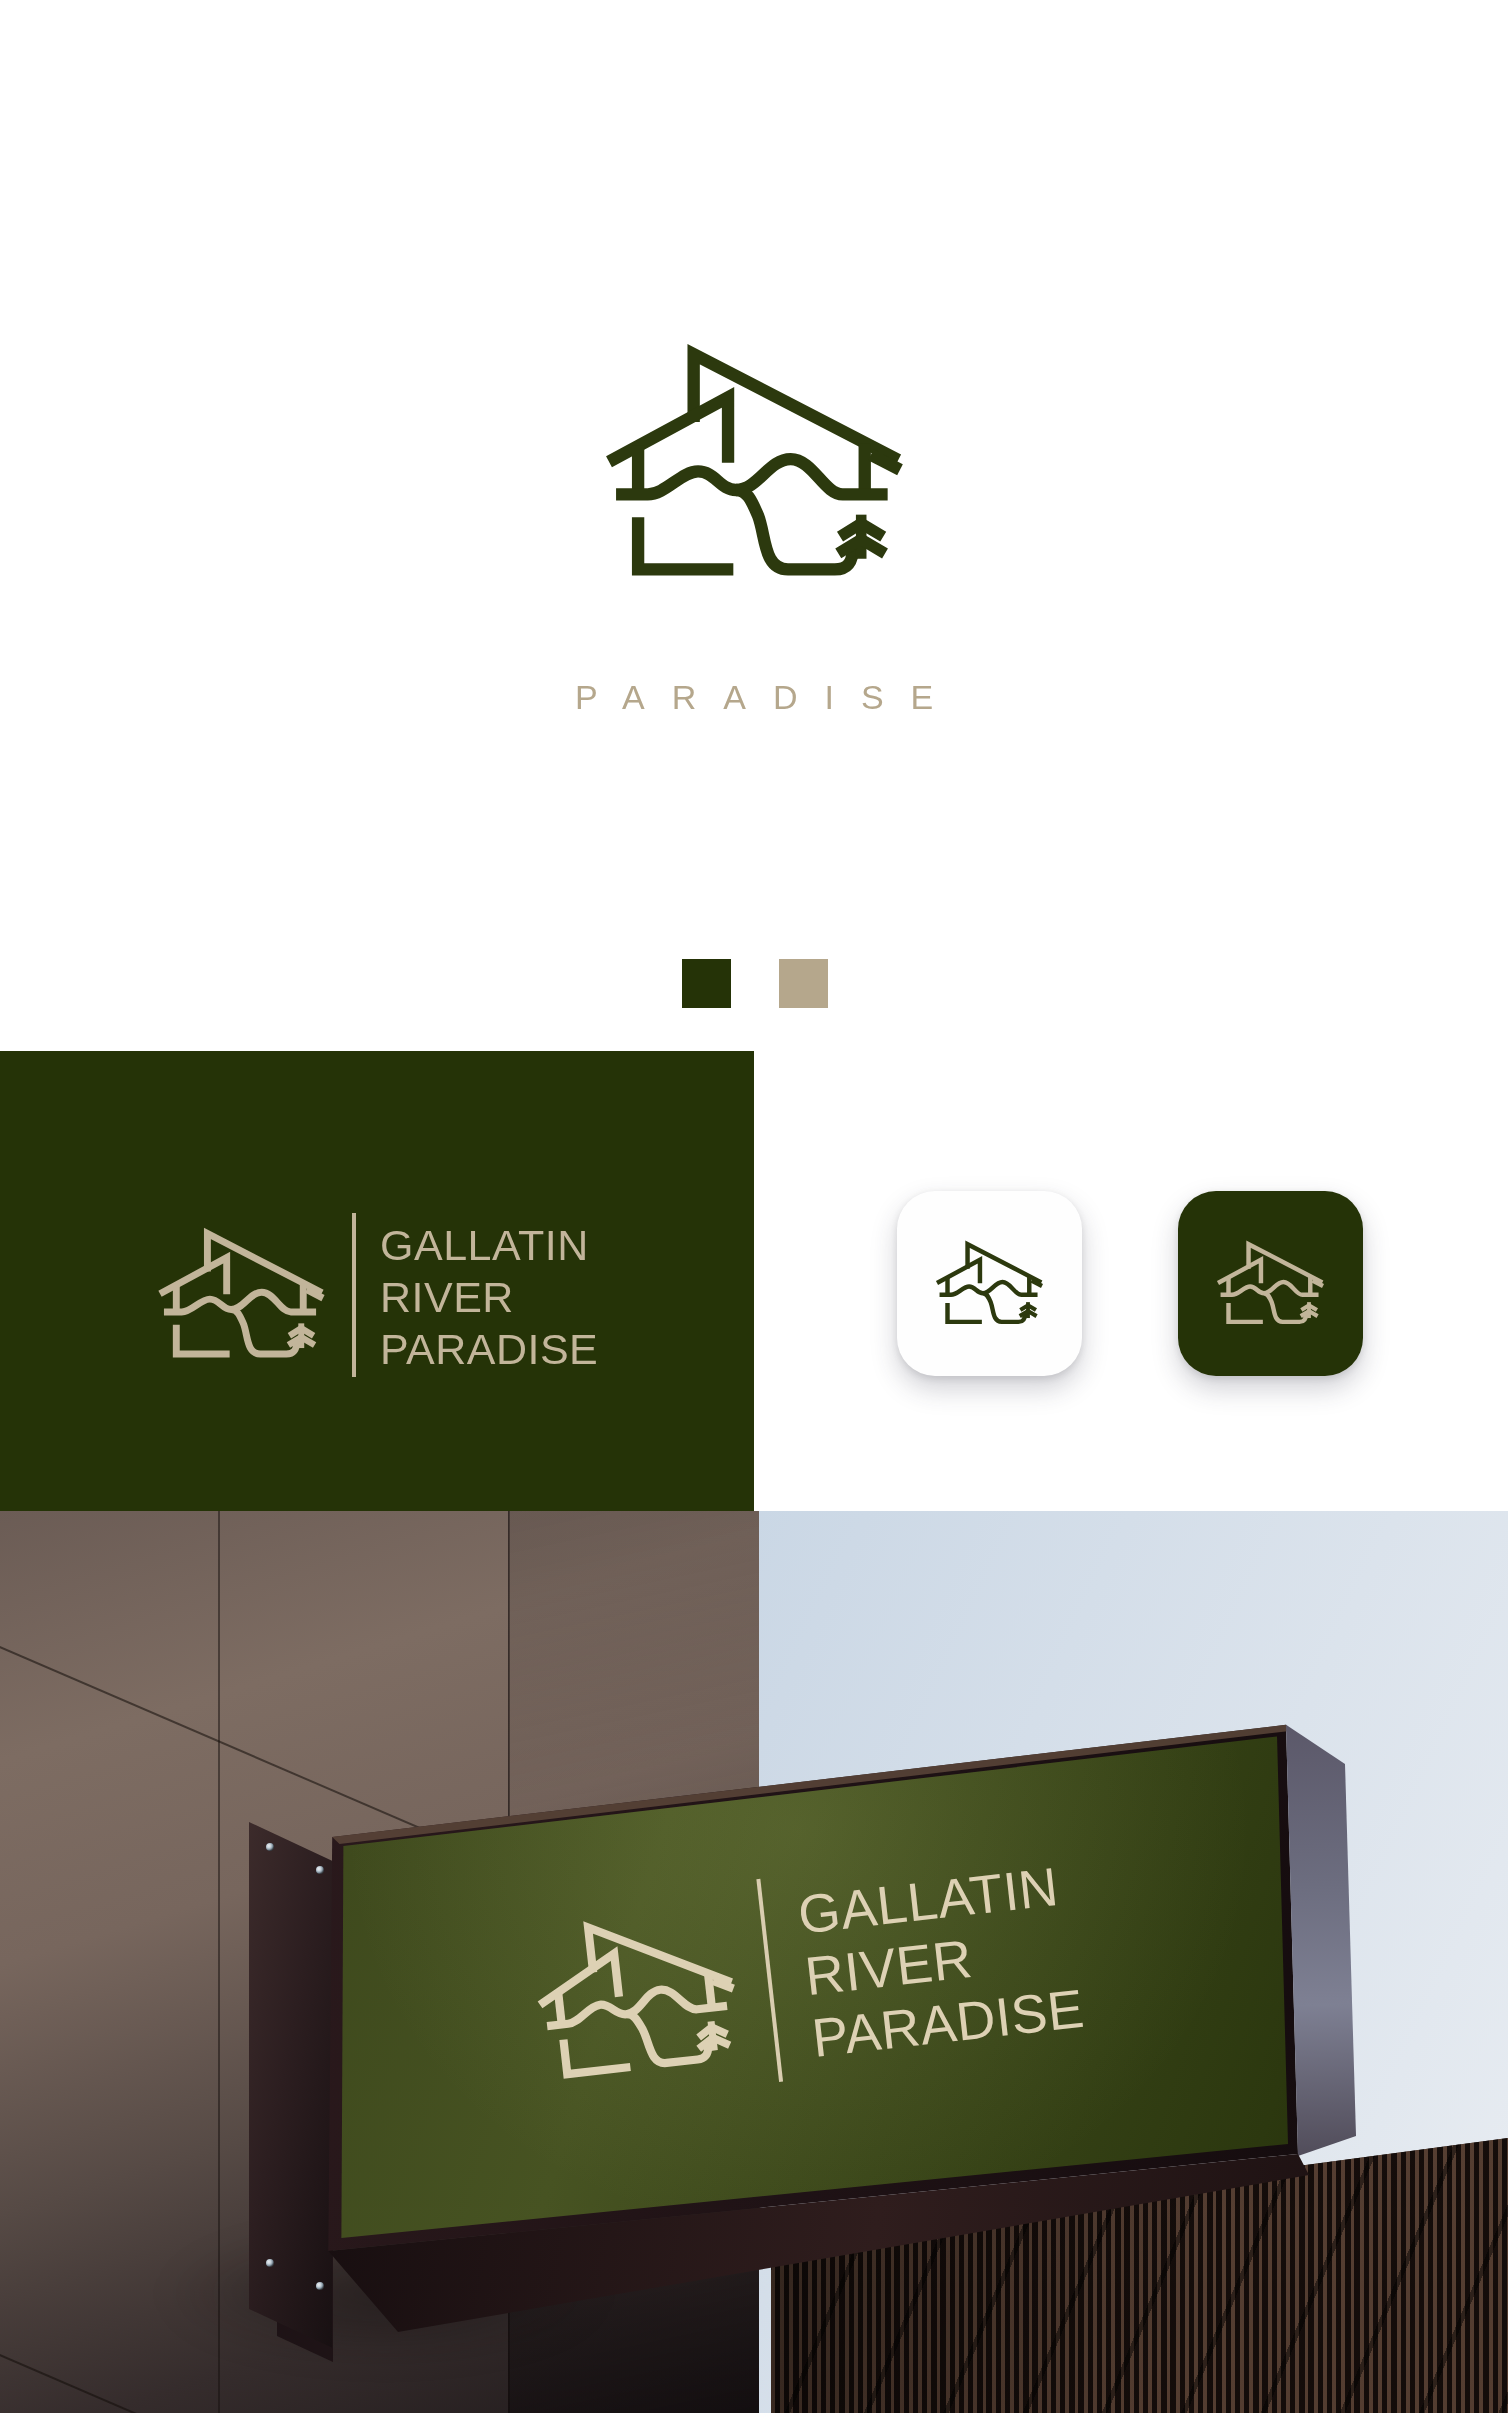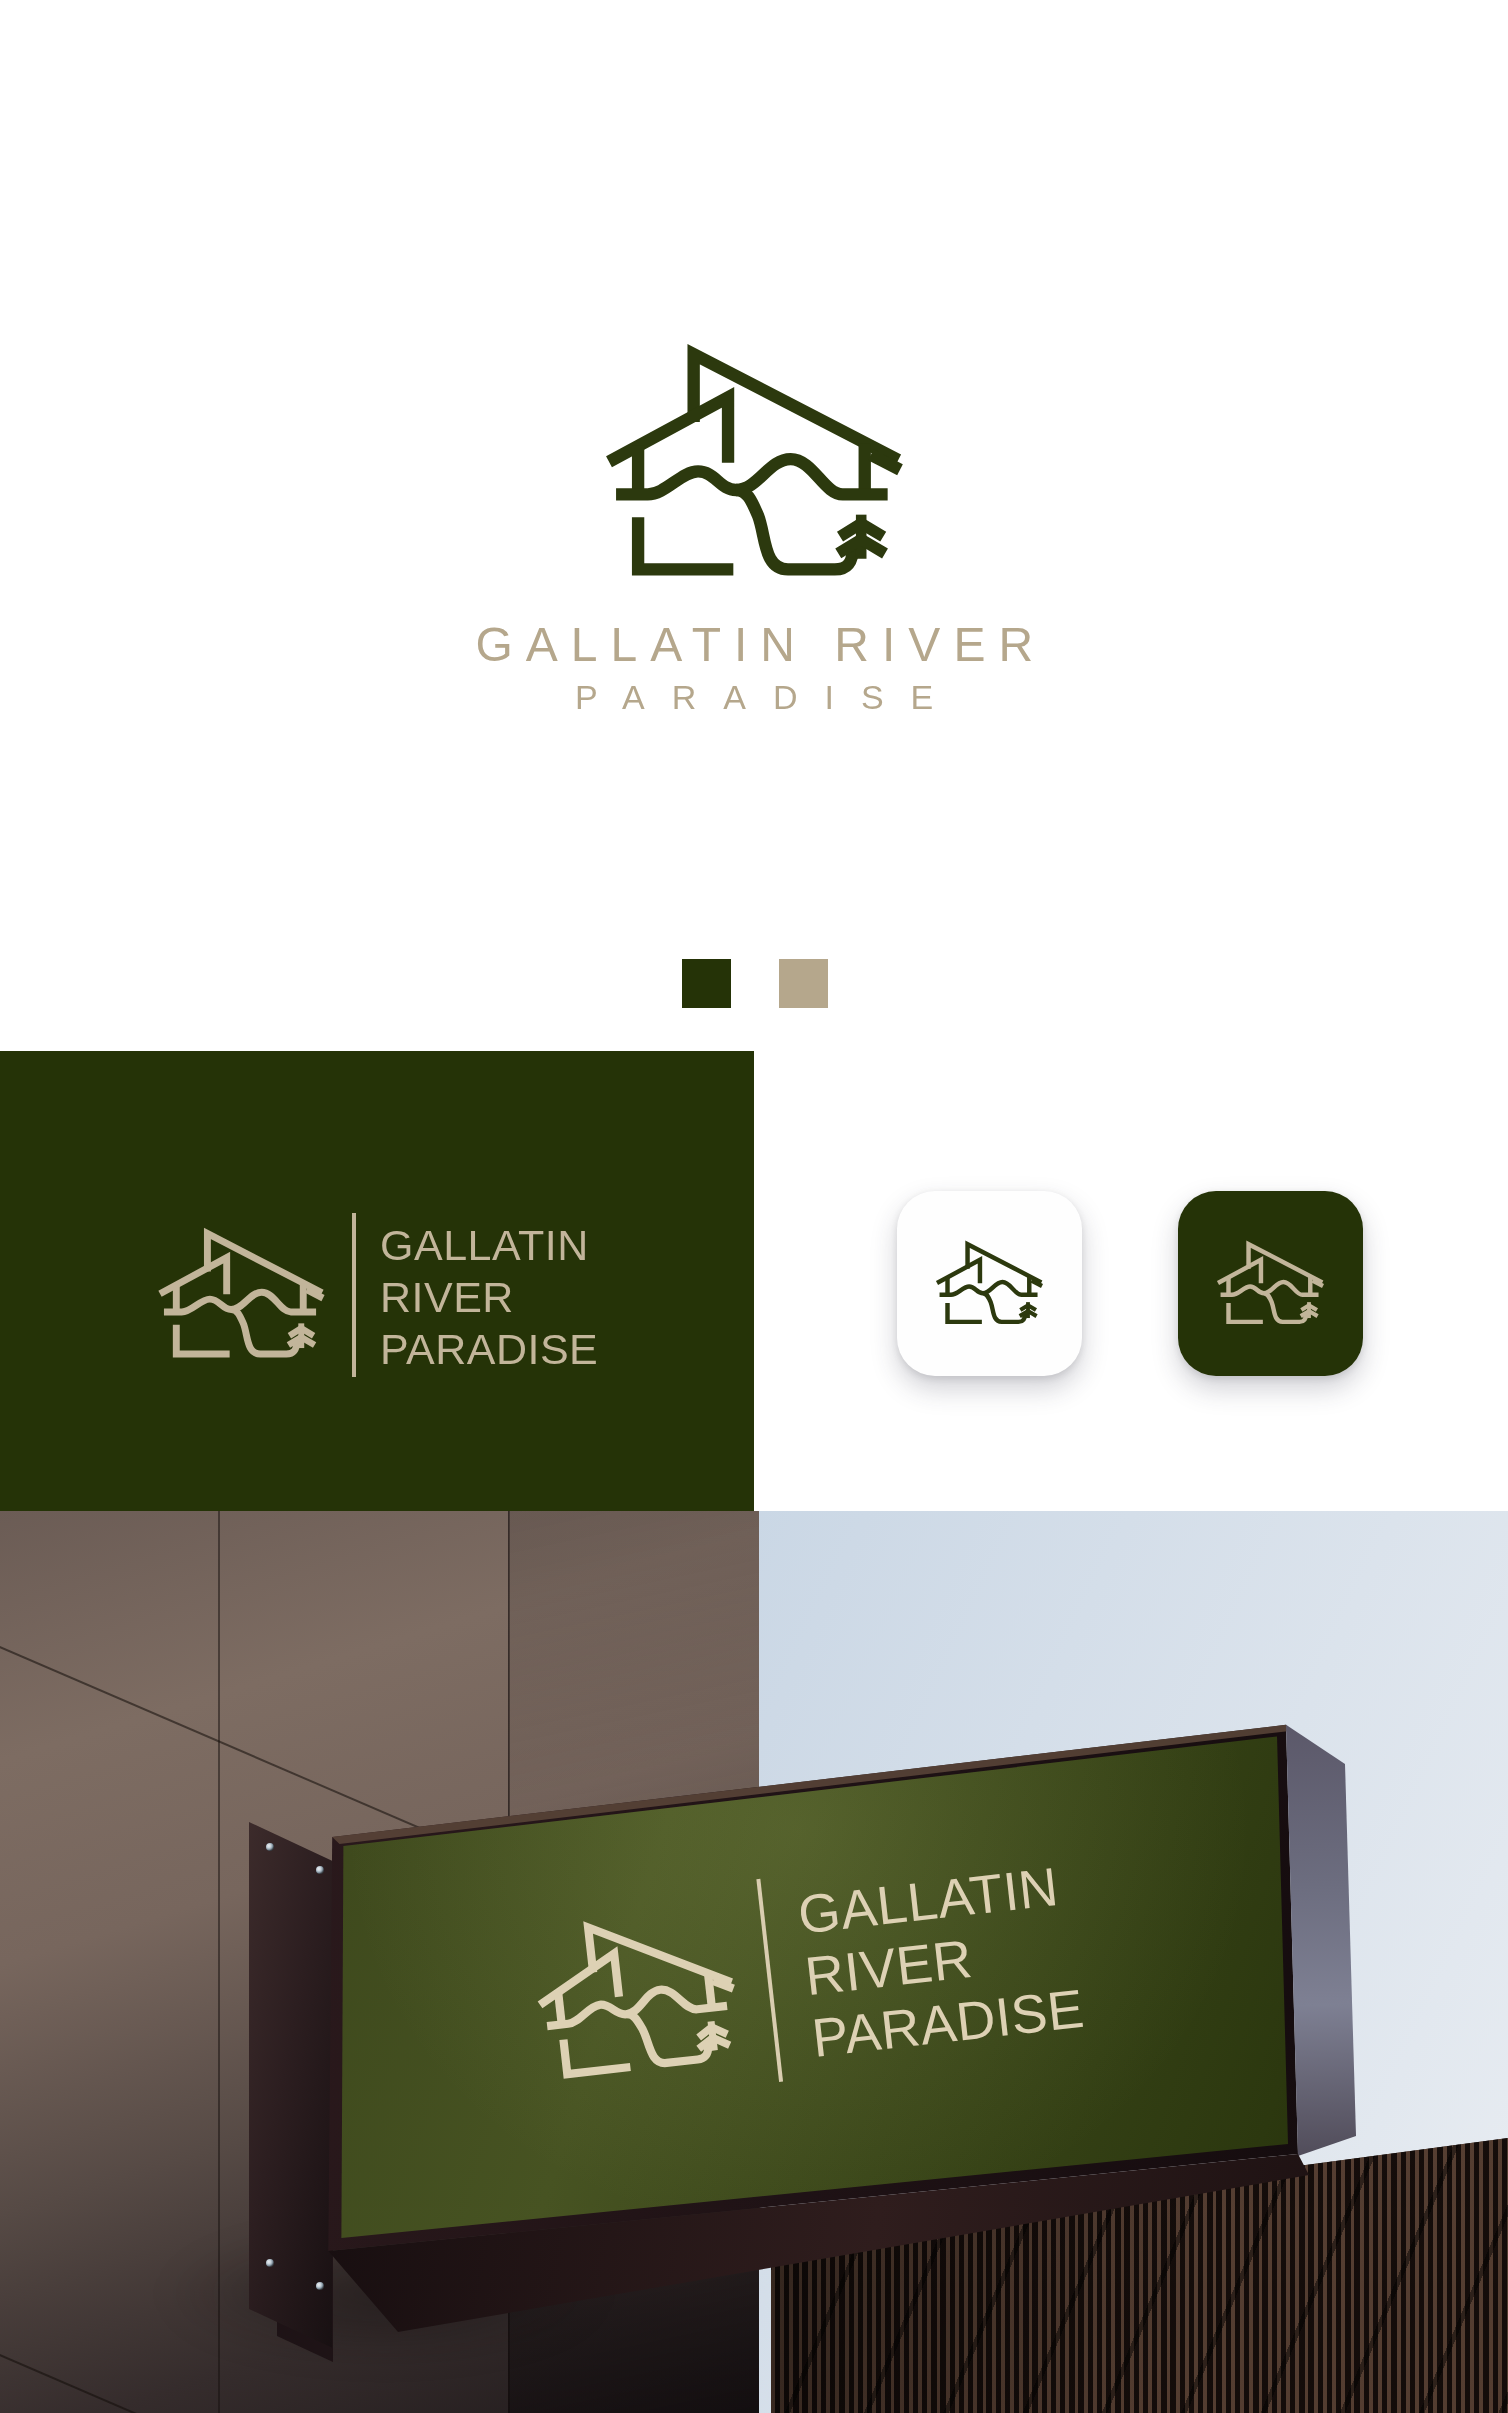--- a/index.html
+++ b/index.html
@@ -105,23 +105,20 @@
     </g>
   </defs>
 </svg>
 
 <div id="page">
 
   <section class="hero">
     <svg class="mark mark-hero" viewBox="0 0 330 262">
         <use href="#logomark"></use>
       </svg>
-    <div class="hero-wordmark">
-      <span>GALLATIN RIVER</span>
-    </div>
     <div class="hero-tagline">
       <span>PARADISE</span>
     </div>
     <div class="swatch swatch-green"></div>
     <div class="swatch swatch-tan"></div>
   </section>
 
   <section class="brand-row">
     <div class="green-panel">
       <svg class="mark mark-panel" viewBox="0 0 330 262">

